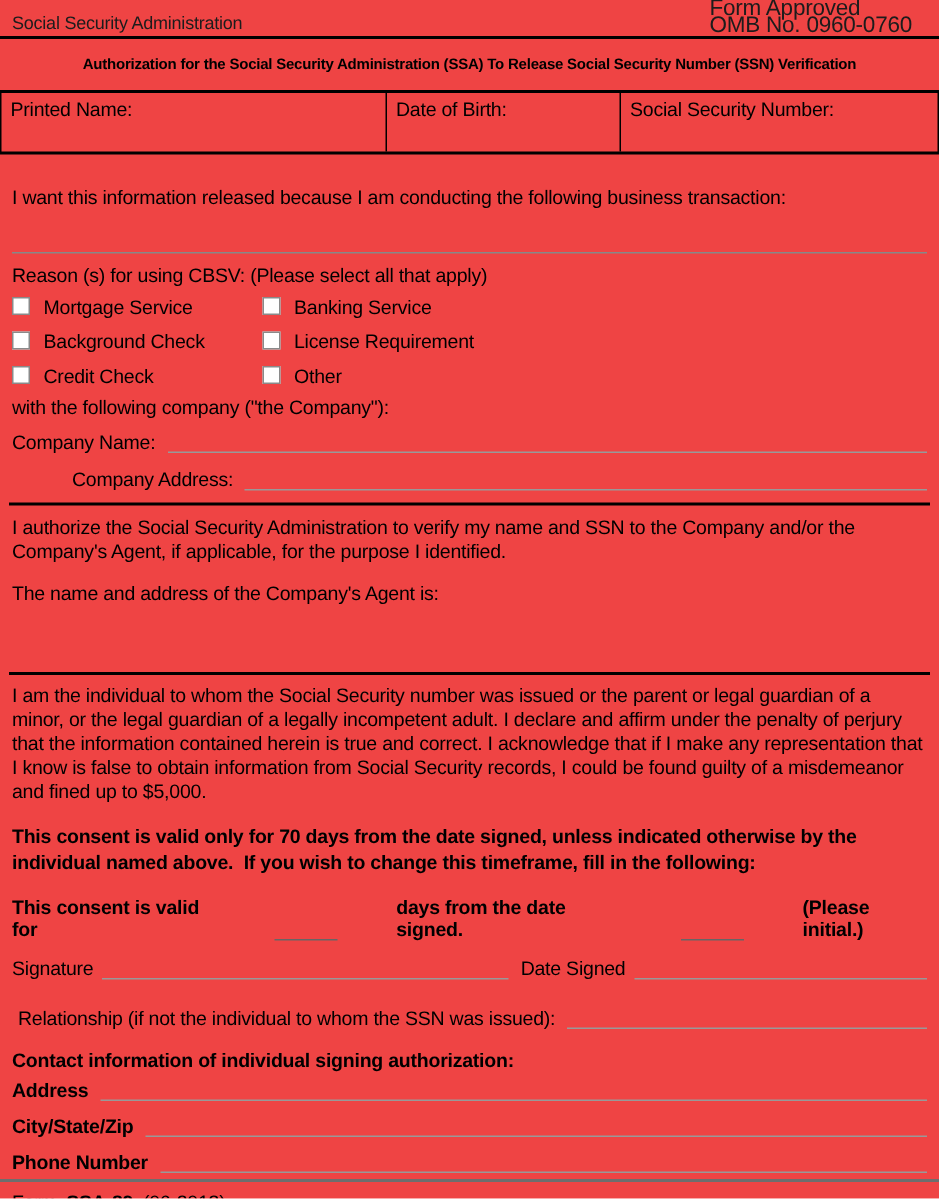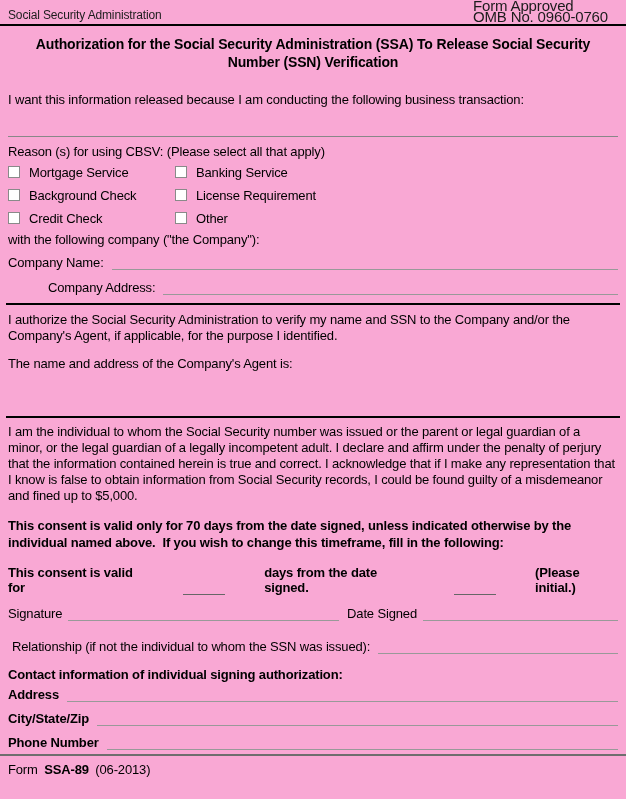--- a/index.html
+++ b/index.html
@@ -1,41 +1,41 @@
 <!DOCTYPE html>
 <html><head>
 <meta charset="utf-8">
 <style>
   * { margin:0; padding:0; box-sizing:border-box; }
   html,body { background:#fff; }
   .page {
     position:relative;
     width:626px; height:799px;
-    background:#f9a8d4;
+    background:#ef4444;
     color:#000;
     font-family:"Liberation Sans", "DejaVu Sans", sans-serif;
     font-size:13px;
     letter-spacing:-0.15px;
     padding:0 8px;
     overflow:hidden;
   }
 
   
   .top-header {
     display:flex; justify-content:space-between; align-items:flex-end;
     margin:0 -8px; padding:3px 18px 2px 8px;
     border-bottom:2px solid #000;
     height:26px;
   }
   .agency { font-size:12px; color:#1c1c1c; }
   .approval { font-size:15px; line-height:11px; color:#1c1c1c; }
 
   
   .title {
-    font-weight:bold; font-size:14px; line-height:18px;
+    font-weight:bold; font-size:10px; line-height:18px;
     text-align:center; max-width:570px;
     margin:9px auto 7px auto;
   }
 
   
   .id-table {
     display:flex; margin:0 -8px; height:43px;
     border-top:2px solid #000; border-bottom:2px solid #000;
     border-left:1px solid #000; border-right:1px solid #000;
   }
@@ -112,20 +112,31 @@
   <div class="top-header">
     <div class="agency">Social Security Administration</div>
     <div class="approval">
       <div>Form Approved</div>
       <div>OMB No. 0960-0760</div>
     </div>
   </div>
 
   <div class="title">Authorization for the Social Security Administration (SSA) To Release Social Security Number (SSN) Verification</div>
 
+  <div class="id-table">
+    <div class="idcell idcell-name">
+      <span>Printed Name:</span>
+    </div>
+    <div class="idcell idcell-dob">
+      <span>Date of Birth:</span>
+    </div>
+    <div class="idcell idcell-ssn">
+      <span>Social Security Number:</span>
+    </div>
+  </div>
 
   <div class="para" style="margin-top:21px;">I want this information released because I am conducting the following business transaction:</div>
   <div class="transaction-blank"></div>
 
   <div class="reasons-label">Reason (s) for using CBSV: (Please select all that apply)</div>
   <div class="cb-grid">
     <div class="cb-item">
       <span class="cb"></span>
       <span>Mortgage Service</span>
     </div>

